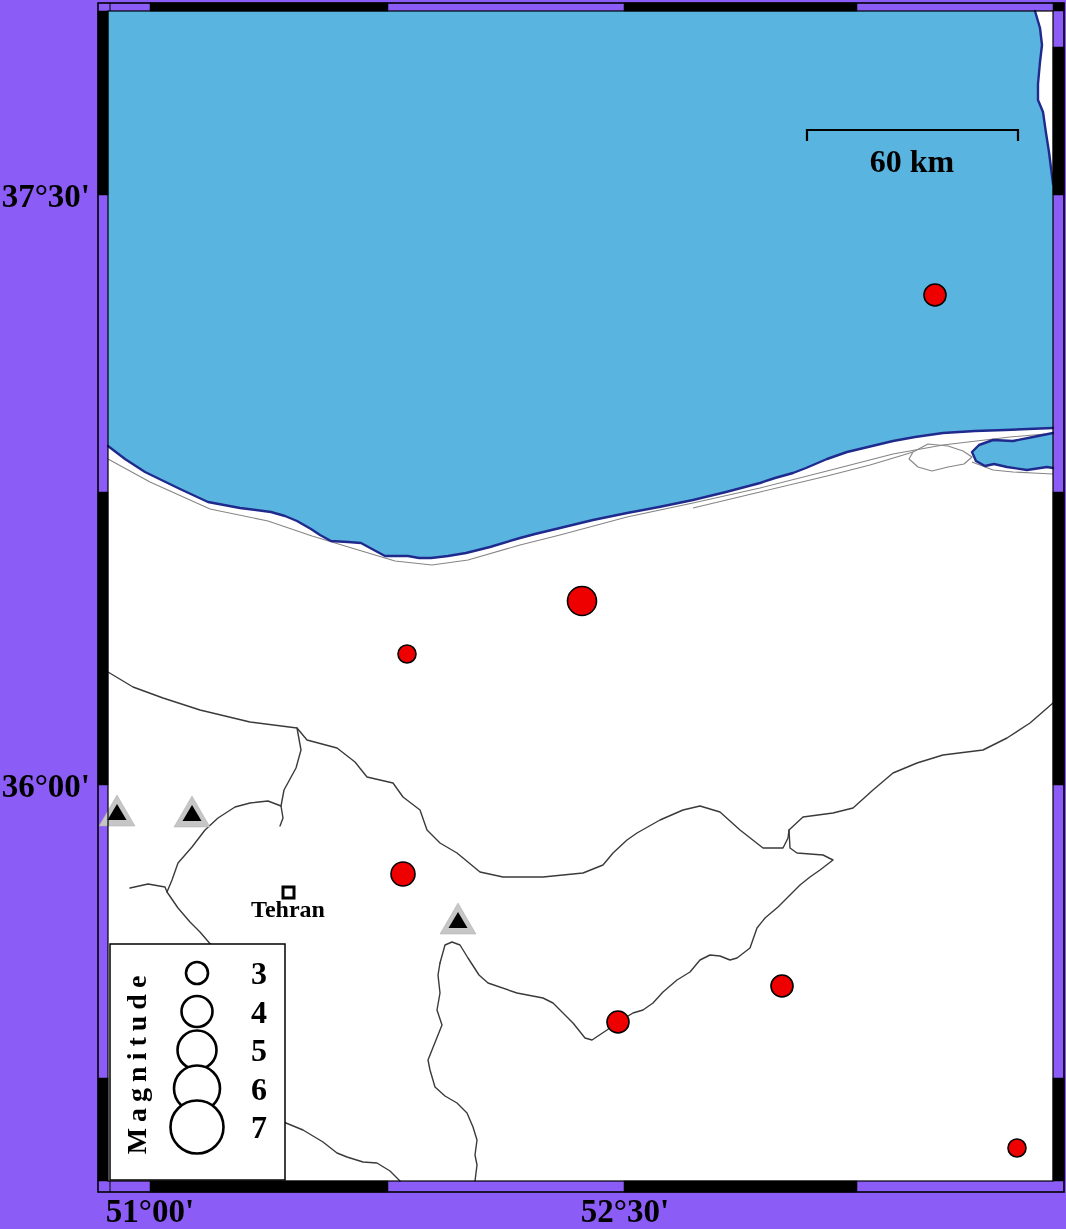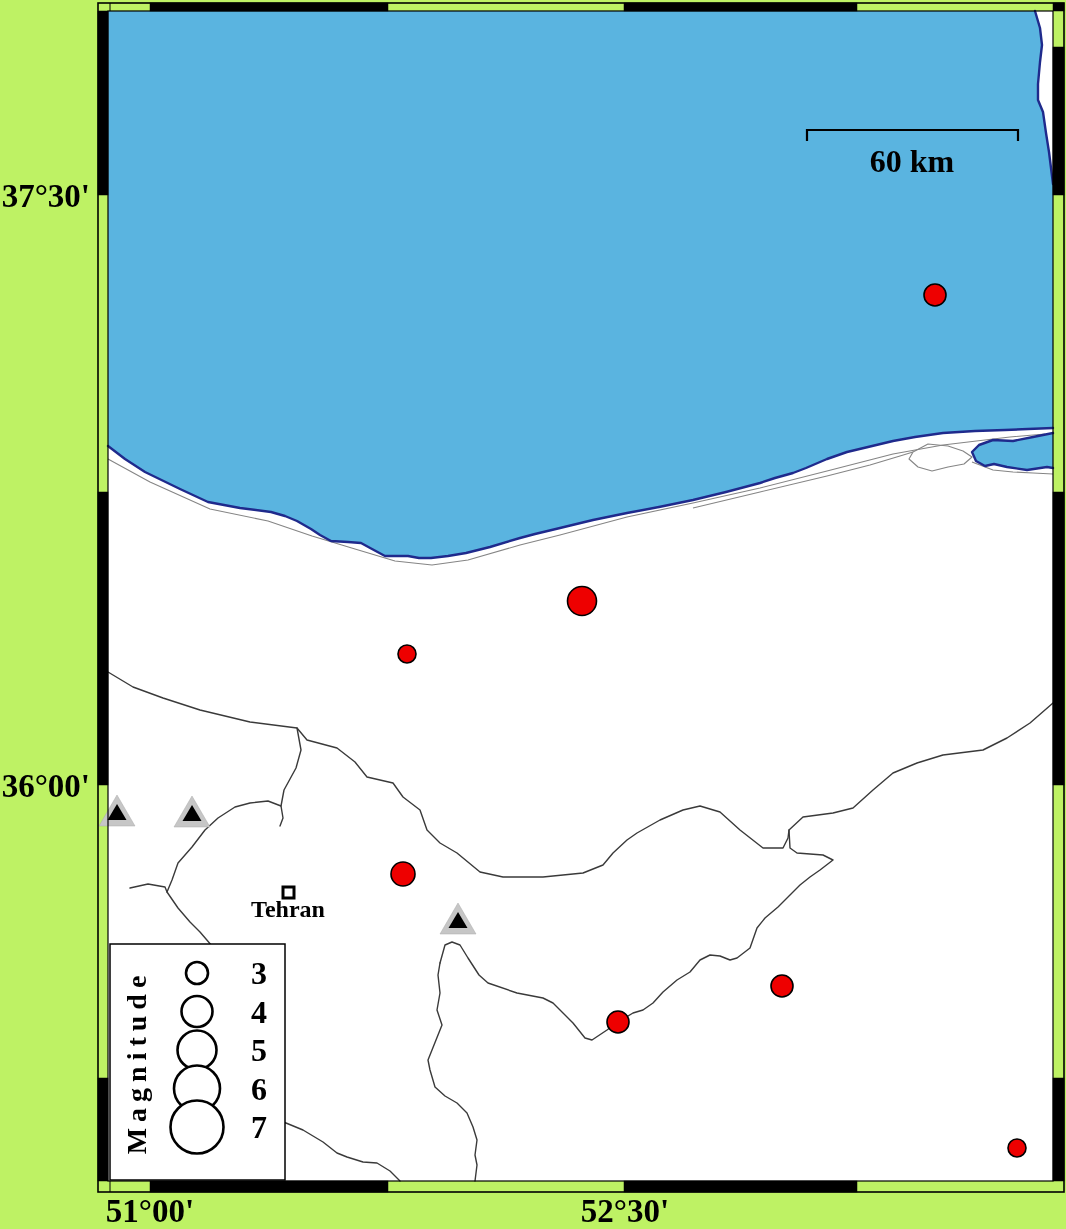--- a/index.html
+++ b/index.html
@@ -1,16 +1,16 @@
 <!DOCTYPE html>
 <html style="--sea: #5ab4e0; --coast: #1f2a8c; --quake: #ee0000; --volc: #c6c6c6;"><head>
 <meta charset="utf-8">
 <style>
   html,body{margin:0;padding:0;background:#ffffff;}
-  .stage{position:relative;width:1066px;height:1229px;background:#bef264;overflow:hidden;
+  .stage{position:relative;width:1066px;height:1229px;background:#8b5cf6;overflow:hidden;
          font-family:"Liberation Serif", serif;}
   svg text{fill:#000;font-family:"Liberation Serif", serif;font-weight:bold;}
   .frame-line{fill:none;stroke:#000;}
   .band-black{fill:#000;stroke:#000;stroke-width:0.5;}
   .sea{fill:var(--sea,#5ab4e0);stroke:none;}
   .coast{fill:none;stroke:var(--coast,#1f2a8c);stroke-width:2.4;stroke-linejoin:round;stroke-linecap:round;}
   .grayline{fill:none;stroke:#858585;stroke-width:1.1;stroke-linejoin:round;}
   .border{fill:none;stroke:#3a3a3a;stroke-width:1.4;stroke-linejoin:round;stroke-linecap:round;}
   .quake{fill:var(--quake,#ee0000);stroke:#000;stroke-width:1.6;}
   .volc-outer{fill:var(--volc,#c6c6c6);stroke:#aaa;stroke-width:0.5;}

